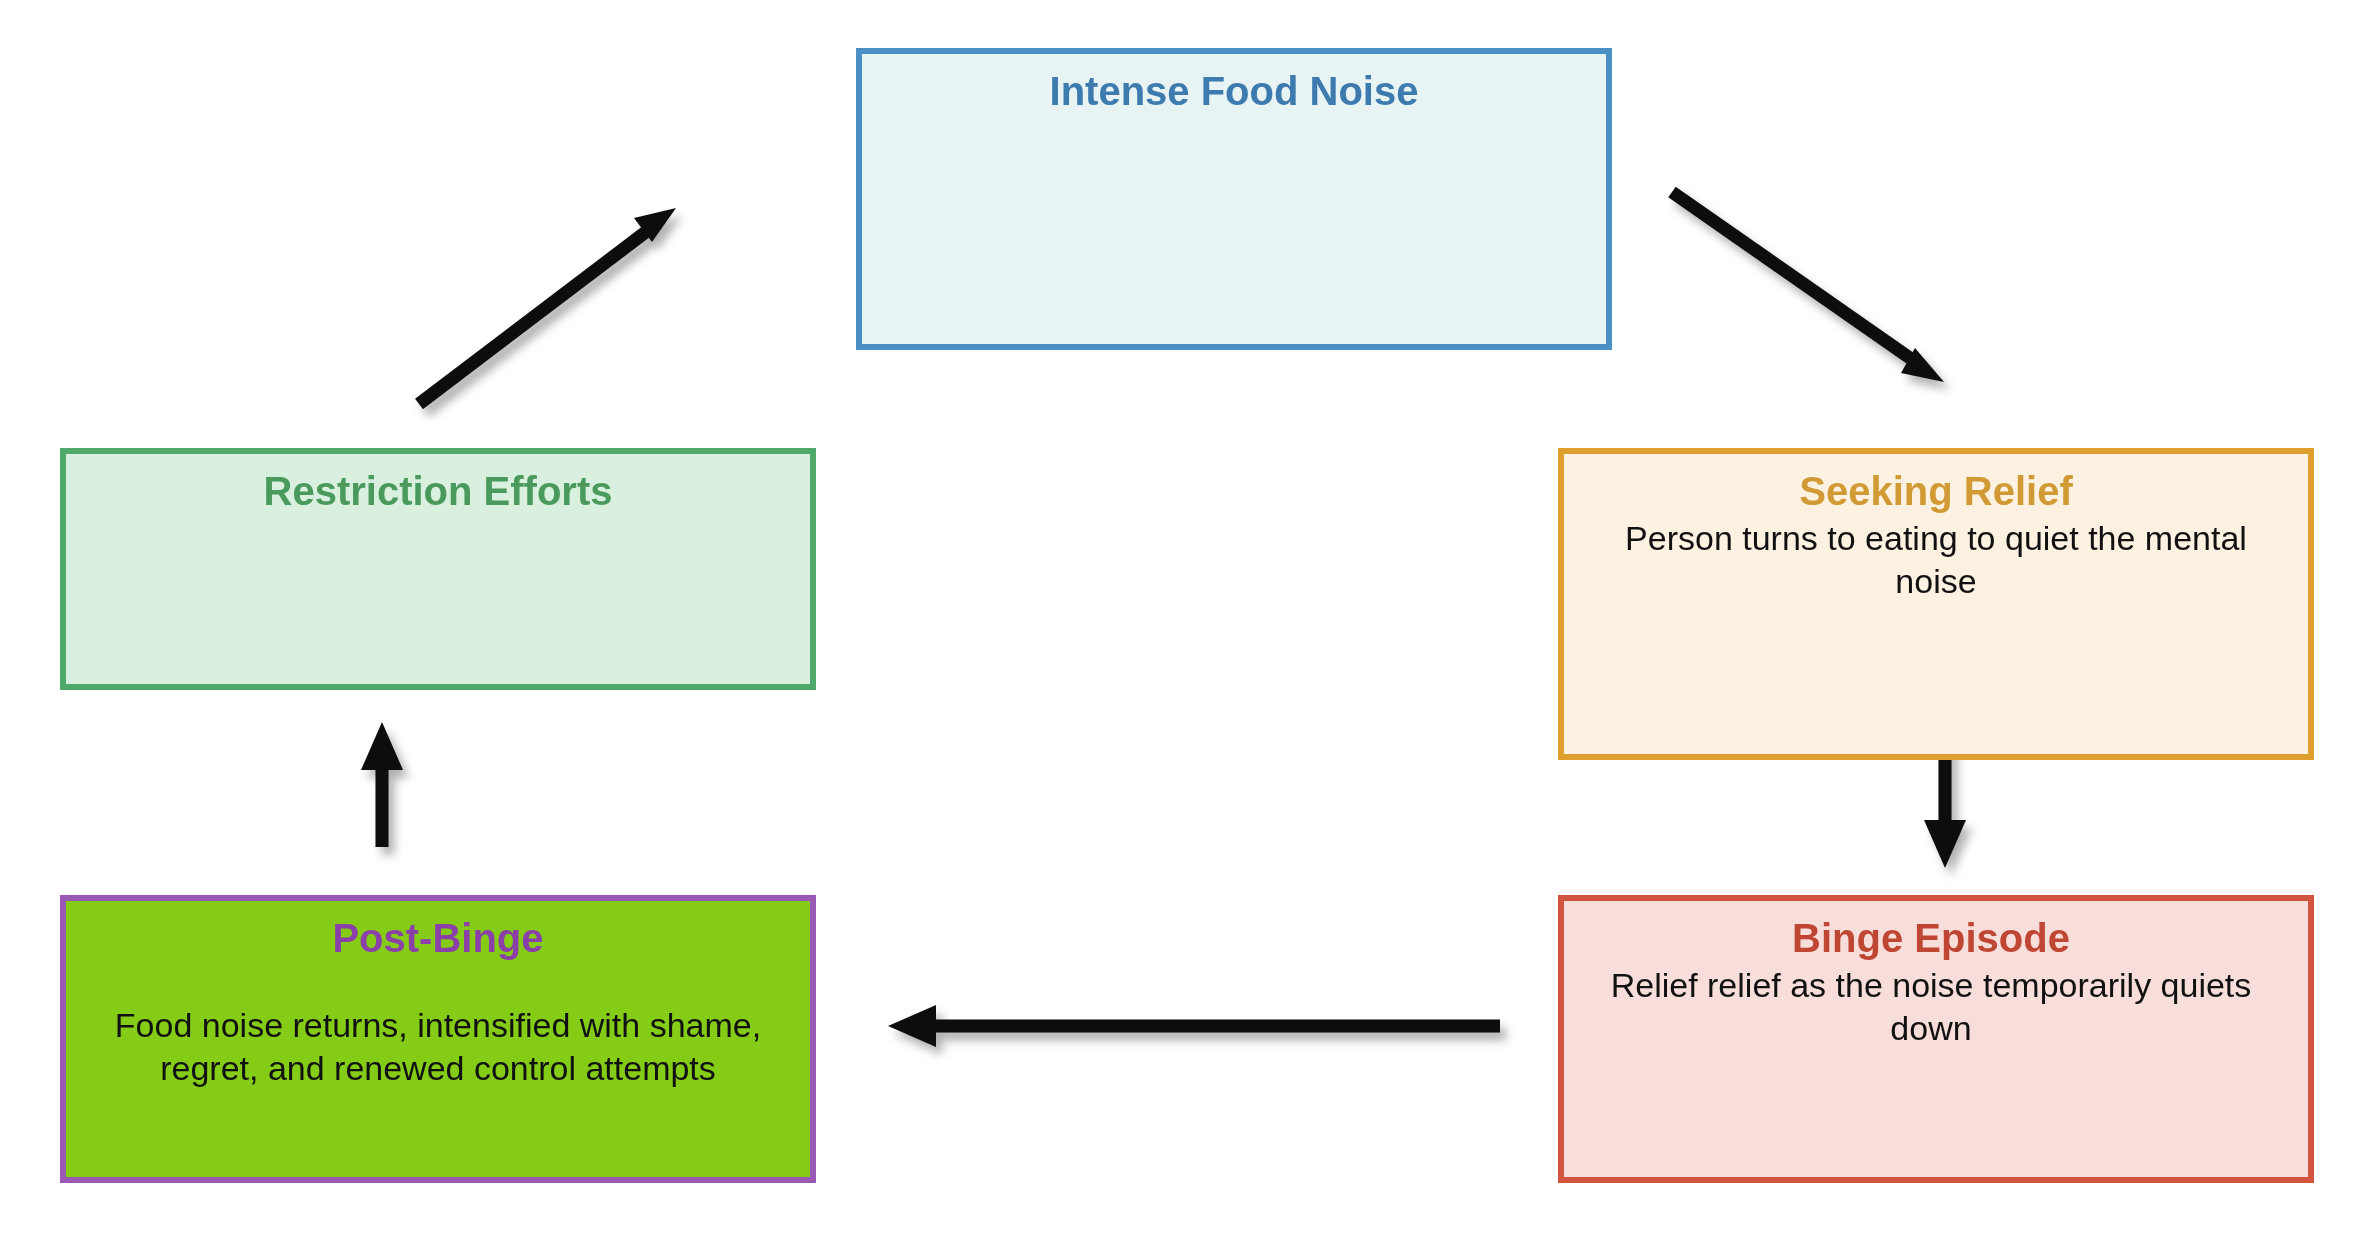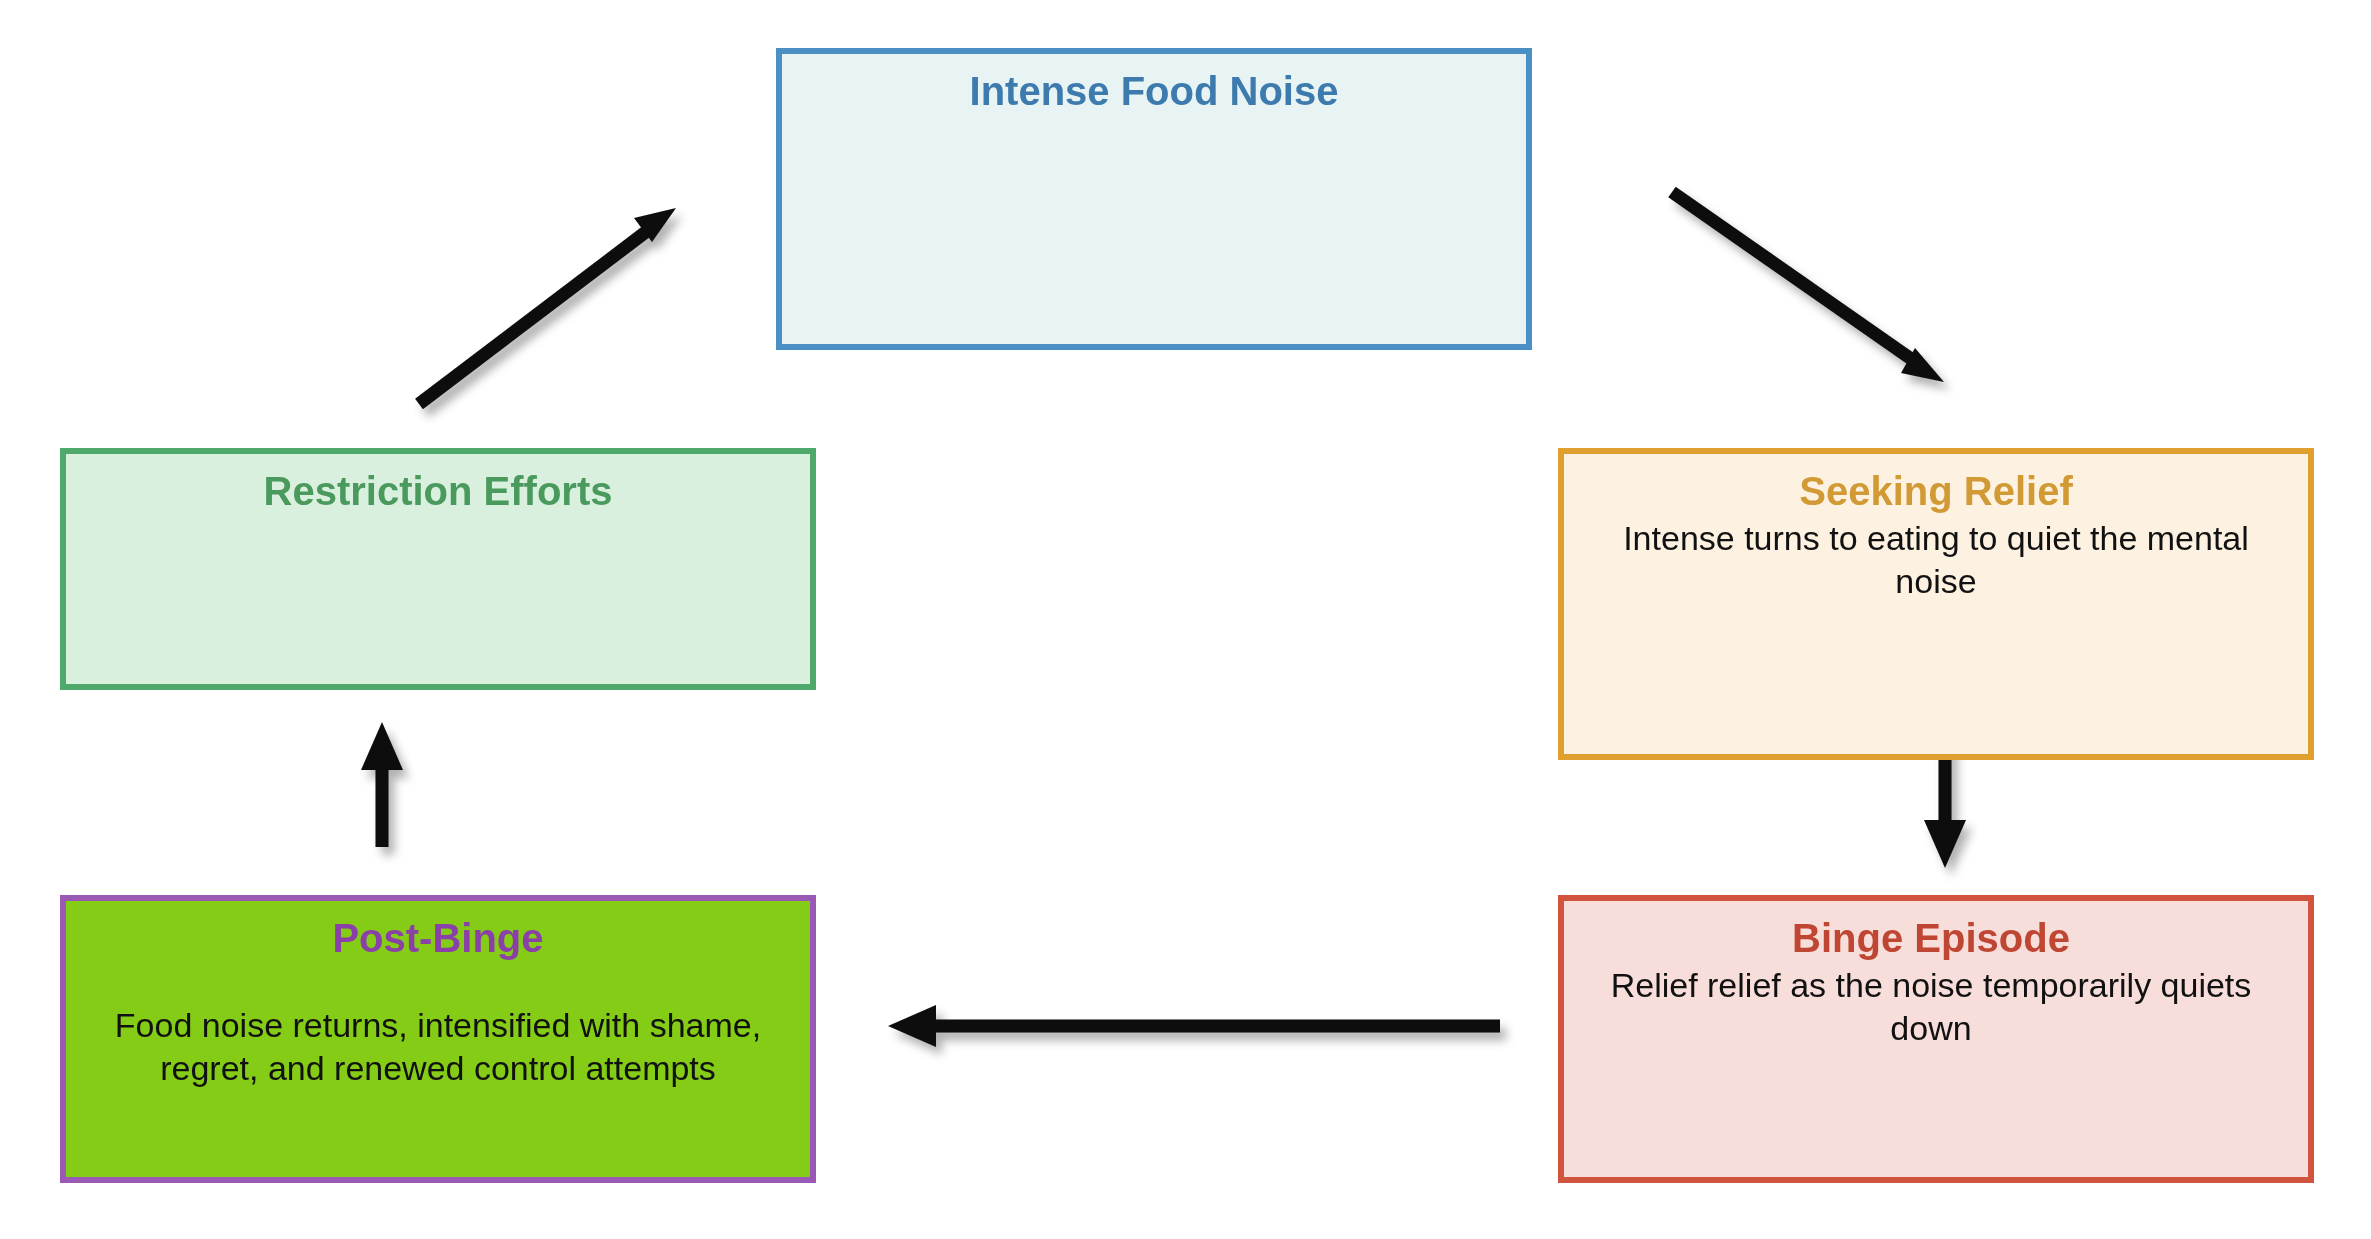--- a/index.html
+++ b/index.html
@@ -37,21 +37,21 @@
   .node-desc {
     font-size: 34px;
     font-weight: normal;
     line-height: 1.25;
     color: #111111;
     margin: 0;
     max-width: 100%;
   }
 
   
-  #node-intense-food-noise { left: 776px;  top: 48px;   width: 756px; height: 302px; }
+  #node-intense-food-noise { left: 856px;  top: 48px;   width: 756px; height: 302px; }
   #node-restriction-efforts{ left: 60px;   top: 448px;  width: 756px; height: 242px; }
   #node-seeking-relief     { left: 1558px; top: 448px;  width: 756px; height: 312px; }
   #node-post-binge         { left: 60px;   top: 895px;  width: 756px; height: 288px; }
   #node-binge-episode      { left: 1558px; top: 895px;  width: 756px; height: 288px; padding-left: 12px; }
 
   .arrow-layer {
     position: absolute;
     left: 0; top: 0;
     width: 2371px;
     height: 1239px;
@@ -99,21 +99,21 @@
   <div class="node" id="node-intense-food-noise" style="border-color: rgb(74, 144, 196); background-color: rgb(232, 244, 244);">
     <div class="node-title" style="color: rgb(61, 123, 175);">Intense Food Noise</div>
   </div>
 
   <div class="node" id="node-restriction-efforts" style="border-color: rgb(79, 169, 106); background-color: rgb(217, 240, 222); gap: 24px;">
     <div class="node-title" style="color: rgb(74, 154, 94);">Restriction Efforts</div>
   </div>
 
   <div class="node" id="node-seeking-relief" style="border-color: rgb(224, 160, 48); background-color: rgb(253, 242, 226);">
     <div class="node-title" style="color: rgb(209, 154, 52);">Seeking Relief</div>
-    <div class="node-desc">Intense turns to eating to quiet the mental noise</div>
+    <div class="node-desc">Person turns to eating to quiet the mental noise</div>
   </div>
 
   <div class="node" id="node-post-binge" style="border-color: rgb(155, 89, 182); background-color: #84cc16; gap: 40px;">
     <div class="node-title" style="color: rgb(139, 63, 168);">Post-Binge</div>
     <div class="node-desc">Food noise returns, intensified with shame, regret, and renewed control attempts</div>
   </div>
 
   <div class="node" id="node-binge-episode" style="border-color: rgb(209, 84, 62); background-color: rgb(248, 222, 218);">
     <div class="node-title" style="color: rgb(191, 70, 50);">Binge Episode</div>
     <div class="node-desc">Relief relief as the noise temporarily quiets down</div>

